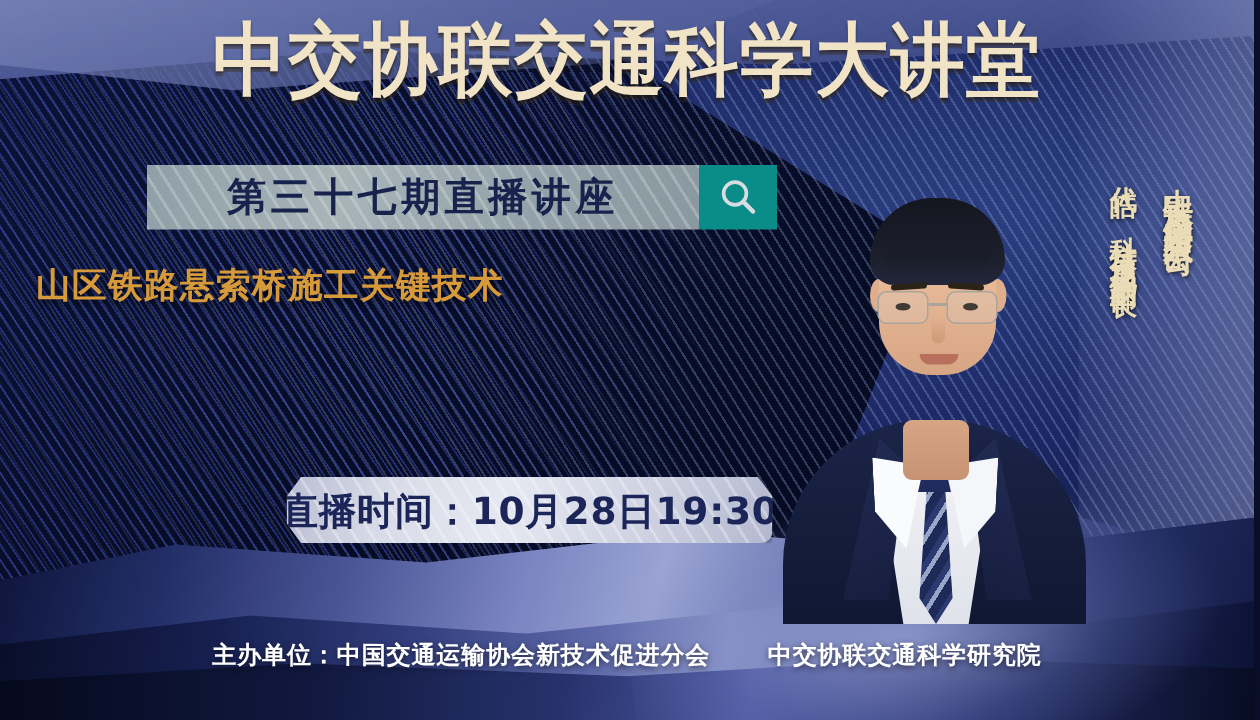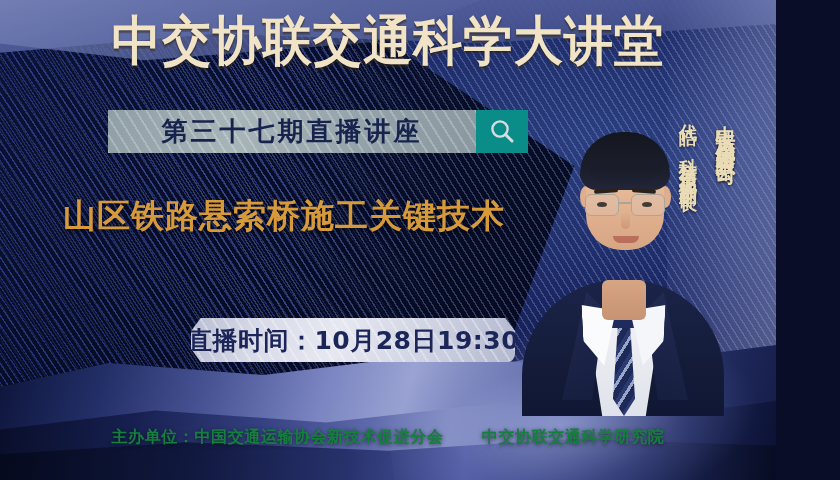--- a/index.html
+++ b/index.html
@@ -1,18 +1,18 @@
 <!DOCTYPE html>
 <html><head>
 <meta charset="utf-8">
 <style>
   html,body{margin:0;padding:0;background:#0a0d28;}
   *{box-sizing:border-box;}
   .poster{
-    position:relative;width:776px;height:480px;overflow:hidden;
+    position:relative;width:836px;height:480px;overflow:hidden;
     font-family:"Liberation Sans","DejaVu Sans",sans-serif;
     background:#0b1030;
   }
 
   
   .bg-base{
     position:absolute;inset:0;
     background:
       radial-gradient(120% 90% at 78% 30%, #2b3f80 0%, #1a2560 38%, #0d123a 70%, #070a22 100%),
       linear-gradient(180deg,#161f52 0%,#0b1033 55%,#070a24 100%);
@@ -101,21 +101,21 @@
     color:#f1e3c6;
     text-shadow:0 3px 0 rgba(60,45,20,.35),0 1px 2px rgba(0,0,0,.5);
     transform:scaleX(.93);
     z-index:6;
     font-family:"DejaVu Sans","Liberation Sans",sans-serif;
     white-space:nowrap;
   }
 
   
   .episode-bar{
-    position:absolute;left:108px;top:110px;width:420px;height:43px;z-index:7;
+    position:absolute;left:98px;top:110px;width:420px;height:43px;z-index:7;
     display:flex;align-items:stretch;border-radius:12px;
   }
   .episode-bar .ep-body{
     flex:1;position:relative;
     background:linear-gradient(100deg,#8f9fa6 0%,#a7b4b8 35%,#93a2a9 70%,#8a999f 100%);
     display:flex;align-items:center;justify-content:center;overflow:hidden;
   }
   .episode-bar .ep-body::after{
     content:"";position:absolute;inset:0;
     background:repeating-linear-gradient(58deg,rgba(255,255,255,.22) 0px,rgba(255,255,255,.22) 2px,rgba(255,255,255,0) 2px,rgba(255,255,255,0) 9px);
@@ -125,23 +125,23 @@
     font-size:26px;font-weight:bold;color:#17224d;letter-spacing:3px;
     font-family:"DejaVu Sans","Liberation Sans",sans-serif;
   }
   .ep-search{
     width:52px;background:#0a8c88;display:flex;align-items:center;justify-content:center;position:relative;
   }
   .ep-search svg{display:block;}
 
   
   .subtitle{
-    position:absolute;left:24px;top:194px;width:520px;text-align:center;z-index:6;
+    position:absolute;left:24px;top:176px;width:520px;z-index:6;
     color:#d79a3a;
-    font-size:33px;font-weight:bold;line-height:1.36;letter-spacing:1px;
+    font-size:23px;font-weight:bold;line-height:1.36;letter-spacing:1px;
     text-shadow:0 2px 4px rgba(0,0,0,.55);
     font-family:"DejaVu Sans","Liberation Sans",sans-serif;
   }
   .subtitle .ln{display:block;}
 
   
   .time-pill{
     position:absolute;left:145px;top:318px;width:324px;height:44px;z-index:7;
     background:linear-gradient(105deg,#b9bdd2 0%,#d9dce8 22%,#e6e8f1 45%,#cfd3e2 72%,#b3b8cf 100%);
     clip-path:polygon(3% 0,97% 0,100% 30%,100% 100%,3% 100%,0 70%,0 30%);
@@ -249,21 +249,21 @@
     color:#e9dcb6;font-weight:bold;
     font-family:"DejaVu Sans","Liberation Sans",sans-serif;
     text-shadow:0 1px 3px rgba(0,0,0,.6);
   }
   .vtext-org{right:36px;top:110px;font-size:20px;letter-spacing:4px;}
   .vtext-name{right:76px;top:110px;font-size:18px;letter-spacing:4px;}
 
   
   .footer{
     position:absolute;left:0;right:0;bottom:32px;text-align:center;z-index:8;
-    color:#15803d;font-size:16px;font-weight:bold;letter-spacing:.6px;
+    color:#ffffff;font-size:16px;font-weight:bold;letter-spacing:.6px;
     text-shadow:0 1px 4px rgba(0,0,0,.6);
     font-family:"DejaVu Sans","Liberation Sans",sans-serif;
   }
   .footer .sep{display:inline-block;width:26px;}
 </style>
 </head>
 <body>
 
 <div class="poster">
 

